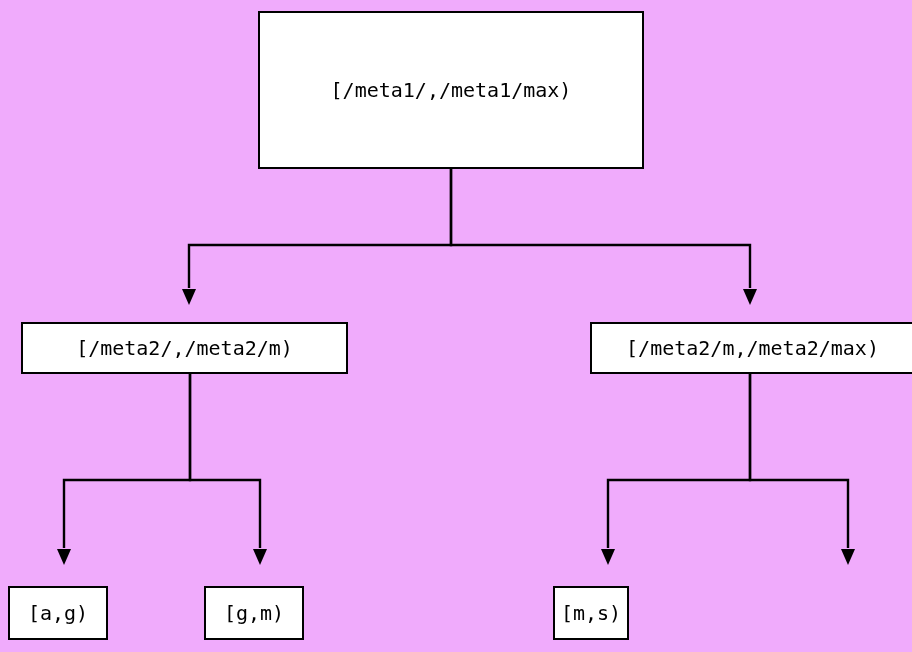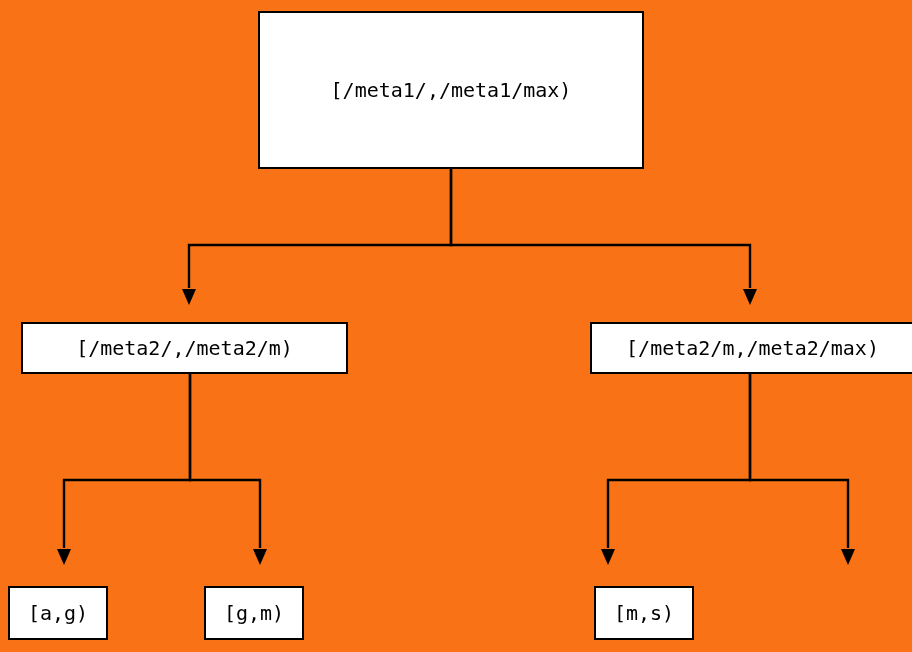--- a/index.html
+++ b/index.html
@@ -5,21 +5,21 @@
 <style>
   html, body {
     margin: 0;
     padding: 0;
     background: #ffffff;
   }
   #canvas {
     position: relative;
     width: 912px;
     height: 652px;
-    background: #f97316;
+    background: #f0abfc;
     overflow: hidden;
     font-family: "DejaVu Sans Mono", "Liberation Mono", monospace;
   }
   #edge-layer {
     position: absolute;
     left: 0;
     top: 0;
     width: 912px;
     height: 652px;
   }
@@ -70,23 +70,22 @@
   }
   #node-leaf-gm {
     left: 204px;
     top: 586px;
     width: 100px;
     height: 54px;
   }
   #node-leaf-ms {
     left: 553px;
     top: 586px;
-    width: 100px;
+    width: 76px;
     height: 54px;
-    margin-left: 41px;
   }
   #node-leaf-smax {
     left: 777px;
     top: 586px;
     width: 125px;
     height: 54px;
   }
 </style>
 </head>
 <body>

